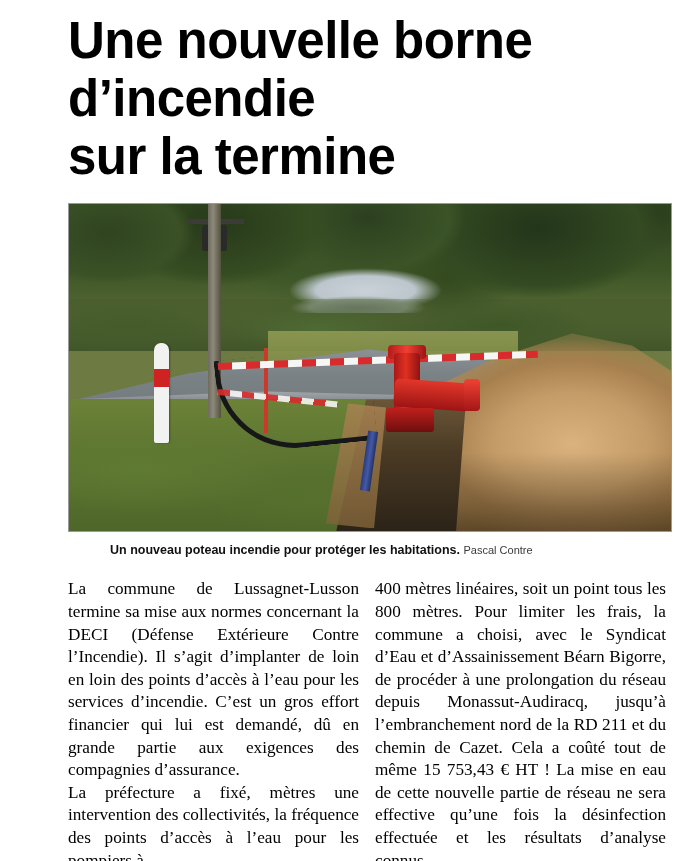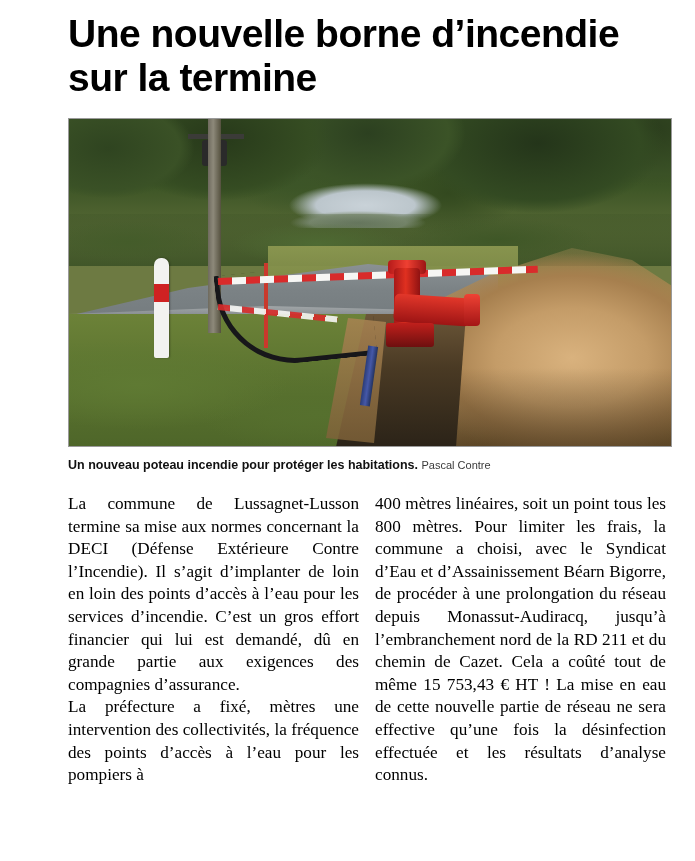--- a/index.html
+++ b/index.html
@@ -19,21 +19,21 @@
     position: absolute;
     left: 0; top: 0;
     width: 695px;
     height: 861px;
     box-sizing: border-box;
     padding: 0 22px 0 68px;
   }
   .headline {
     font-family: "Liberation Sans", sans-serif;
     font-weight: bold;
-    font-size: 39px;
+    font-size: 51px;
     line-height: 1.14;
     letter-spacing: -0.5px;
     margin: 6px 0 0 0;
     padding-top: 6px;
     max-width: 600px;
   }
   .headline .line {
     display: block;
   }
   .photo-wrap {
@@ -275,20 +275,21 @@
   .caption {
     width: 604px;
     margin-top: 11px;
     font-family: "Liberation Sans", sans-serif;
     font-size: 12.5px;
     line-height: 1.2;
   }
   .caption .cap-text {
     font-weight: bold;
     color: #111;
+    margin-left: 42px;
   }
   .caption .credit {
     font-weight: normal;
     font-size: 11px;
     color: #3a3a3a;
   }
   
   .columns {
     width: 604px;
     margin-top: 20px;

